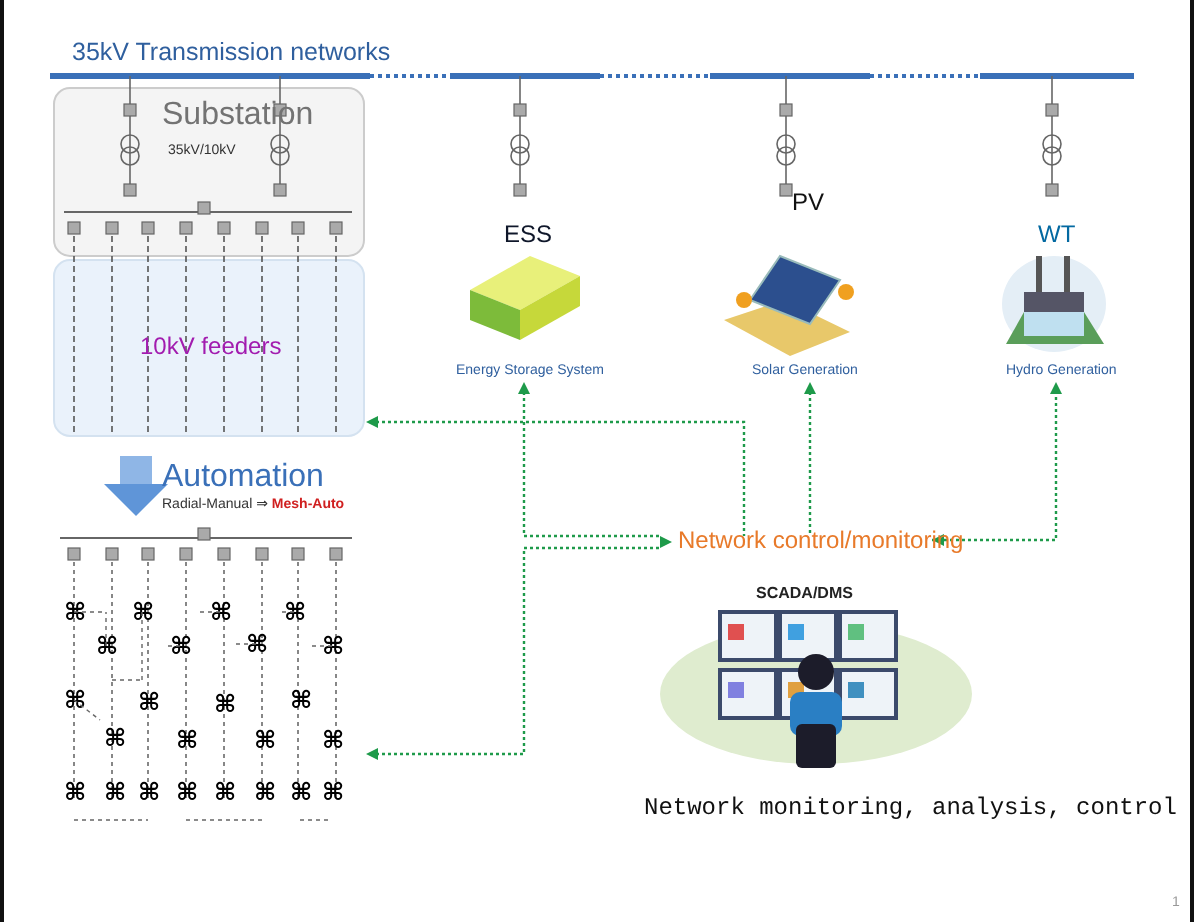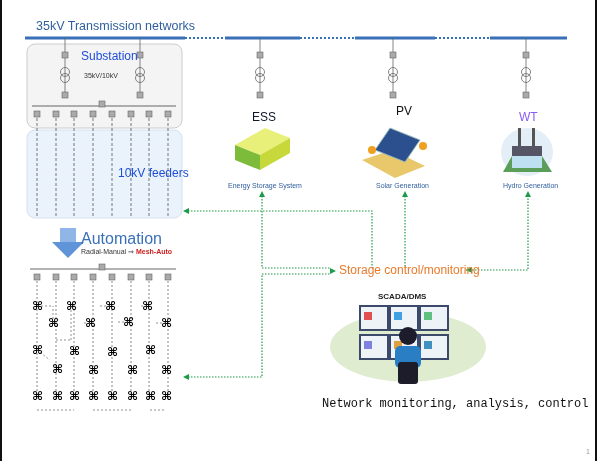--- a/index.html
+++ b/index.html
@@ -199,33 +199,33 @@
         <rect x="420" y="335" width="28" height="24" fill="#eef3f8" stroke="#3b4a6b" stroke-width="2"></rect>
         <rect x="424" y="341" width="8" height="8" fill="#4090c0"></rect>
       </g>
     <circle cx="408" cy="336" r="9" fill="#1c1c2a"></circle>
     <rect x="395" y="346" width="26" height="22" rx="5" fill="#2a7fc4"></rect>
     <rect x="398" y="362" width="20" height="22" rx="3" fill="#1c1c2a"></rect>
   </g>
 </svg>
 
 <div class="txt" style="left:36px;top:19px;font-size:12.5px;color:#2f5f9e;">35kV Transmission networks</div>
-<div class="txt" style="left:81px;top:49px;font-size:12px;color:#1d4ed8;">Substation</div>
+<div class="txt" style="left:81px;top:49px;font-size:16px;color:#737373;">Substation</div>
 <div class="txt" style="left:84px;top:72px;font-size:7px;color:#333;">35kV/10kV</div>
-<div class="txt" style="left:70px;top:166px;font-size:12px;color:#1d4ed8;margin-left:48px;">10kV feeders</div>
+<div class="txt" style="left:70px;top:166px;font-size:12px;color:#a21caf;">10kV feeders</div>
 <div class="txt" style="left:81px;top:230px;font-size:16px;color:#3a70b8;">Automation</div>
 <div class="txt" style="left:81px;top:248px;font-size:7px;color:#333;">
   <span>Radial-Manual</span>
   <span>⇒</span>
   <span style="color:#d02020;font-weight:bold;">Mesh-Auto</span>
 </div>
 
 <div class="txt" style="left:252px;top:110px;font-size:12px;color:#0f172a;">ESS</div>
 <div class="txt" style="left:228px;top:182px;font-size:7px;color:#2f5f9e;">Energy Storage System</div>
-<div class="txt" style="left:396px;top:104px;font-size:12px;color:#111;">PV</div>
+<div class="txt" style="left:396px;top:94px;font-size:12px;color:#111;">PV</div>
 <div class="txt" style="left:376px;top:182px;font-size:7px;color:#2f5f9e;">Solar Generation</div>
-<div class="txt" style="left:519px;top:110px;font-size:12px;color:#8b5cf6;">WT</div>
+<div class="txt" style="left:519px;top:110px;font-size:12px;color:#0369a1;">WT</div>
 <div class="txt" style="left:503px;top:182px;font-size:7px;color:#2f5f9e;">Hydro Generation</div>
 
-<div class="txt" style="left:339px;top:263px;font-size:12px;color:#e87a2a;">Storage control/monitoring</div>
+<div class="txt" style="left:339px;top:263px;font-size:12px;color:#e87a2a;">Network control/monitoring</div>
 <div class="txt" style="left:378px;top:292px;font-size:8px;font-weight:bold;color:#222;text-align:center;">SCADA/DMS</div>
 <div class="txt" style="left:322px;top:397px;font-size:12px;color:#111;font-family:Liberation Mono, monospace;">Network monitoring, analysis, control</div>
 <div class="txt" style="left:586px;top:448px;font-size:7px;color:#999;">1</div>
 
 </body></html>

